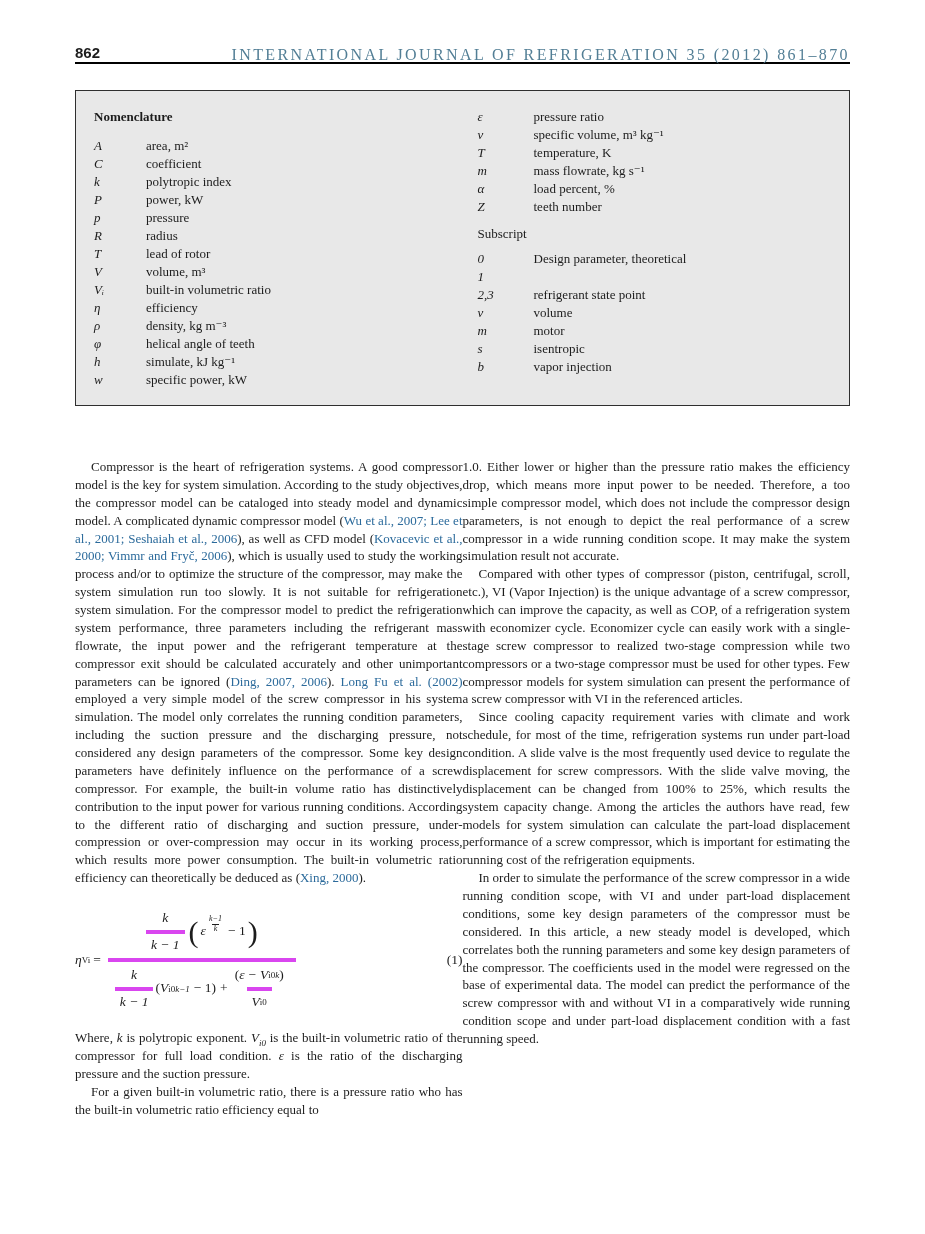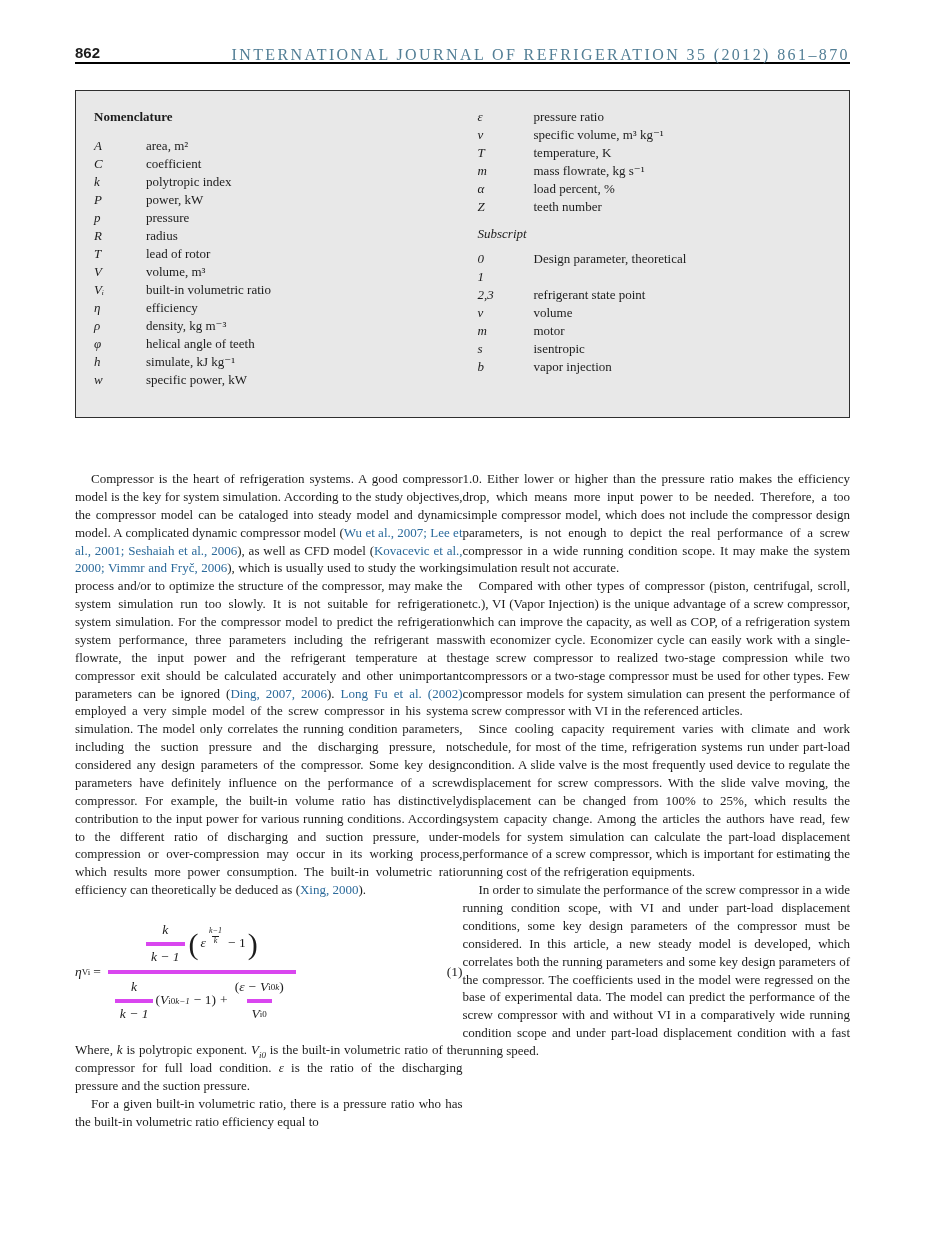--- a/index.html
+++ b/index.html
@@ -33,32 +33,32 @@
     letter-spacing: 2.4px;
     color: #527e95;
     white-space: nowrap;
   }
 
   
   .nom-box {
     margin-top: 26px;
     background: #e8e8e8;
     border: 1px solid #2f2f2f;
-    padding: 17px 18px 28px 18px;
+    padding: 17px 18px 16px 18px;
     display: grid;
     grid-template-columns: 1fr 1fr;
     column-gap: 30px;
     font-size: 13px;
   }
   .nom-title { font-weight: bold; font-size: 13px; line-height: 18px; margin-bottom: 11px; }
   .nom-row { display: flex; line-height: 18px; }
   .nom-sym { width: 52px; flex-shrink: 0; font-style: italic; }
   .nom-col-right .nom-sym { width: 56px; }
   .nom-def { flex: 1; }
-  .sub-head { font-style: italic; line-height: 18px; margin: 9px 0 7px 0; }
+  .sub-head { line-height: 18px; margin: 9px 0 7px 0; }
 
   
   .article {
     margin-top: 52px;
     display: flex;
     font-size: 13px;
     line-height: 1.375;
     text-align: justify;
   }
   .col { flex: 1; min-width: 0; }

